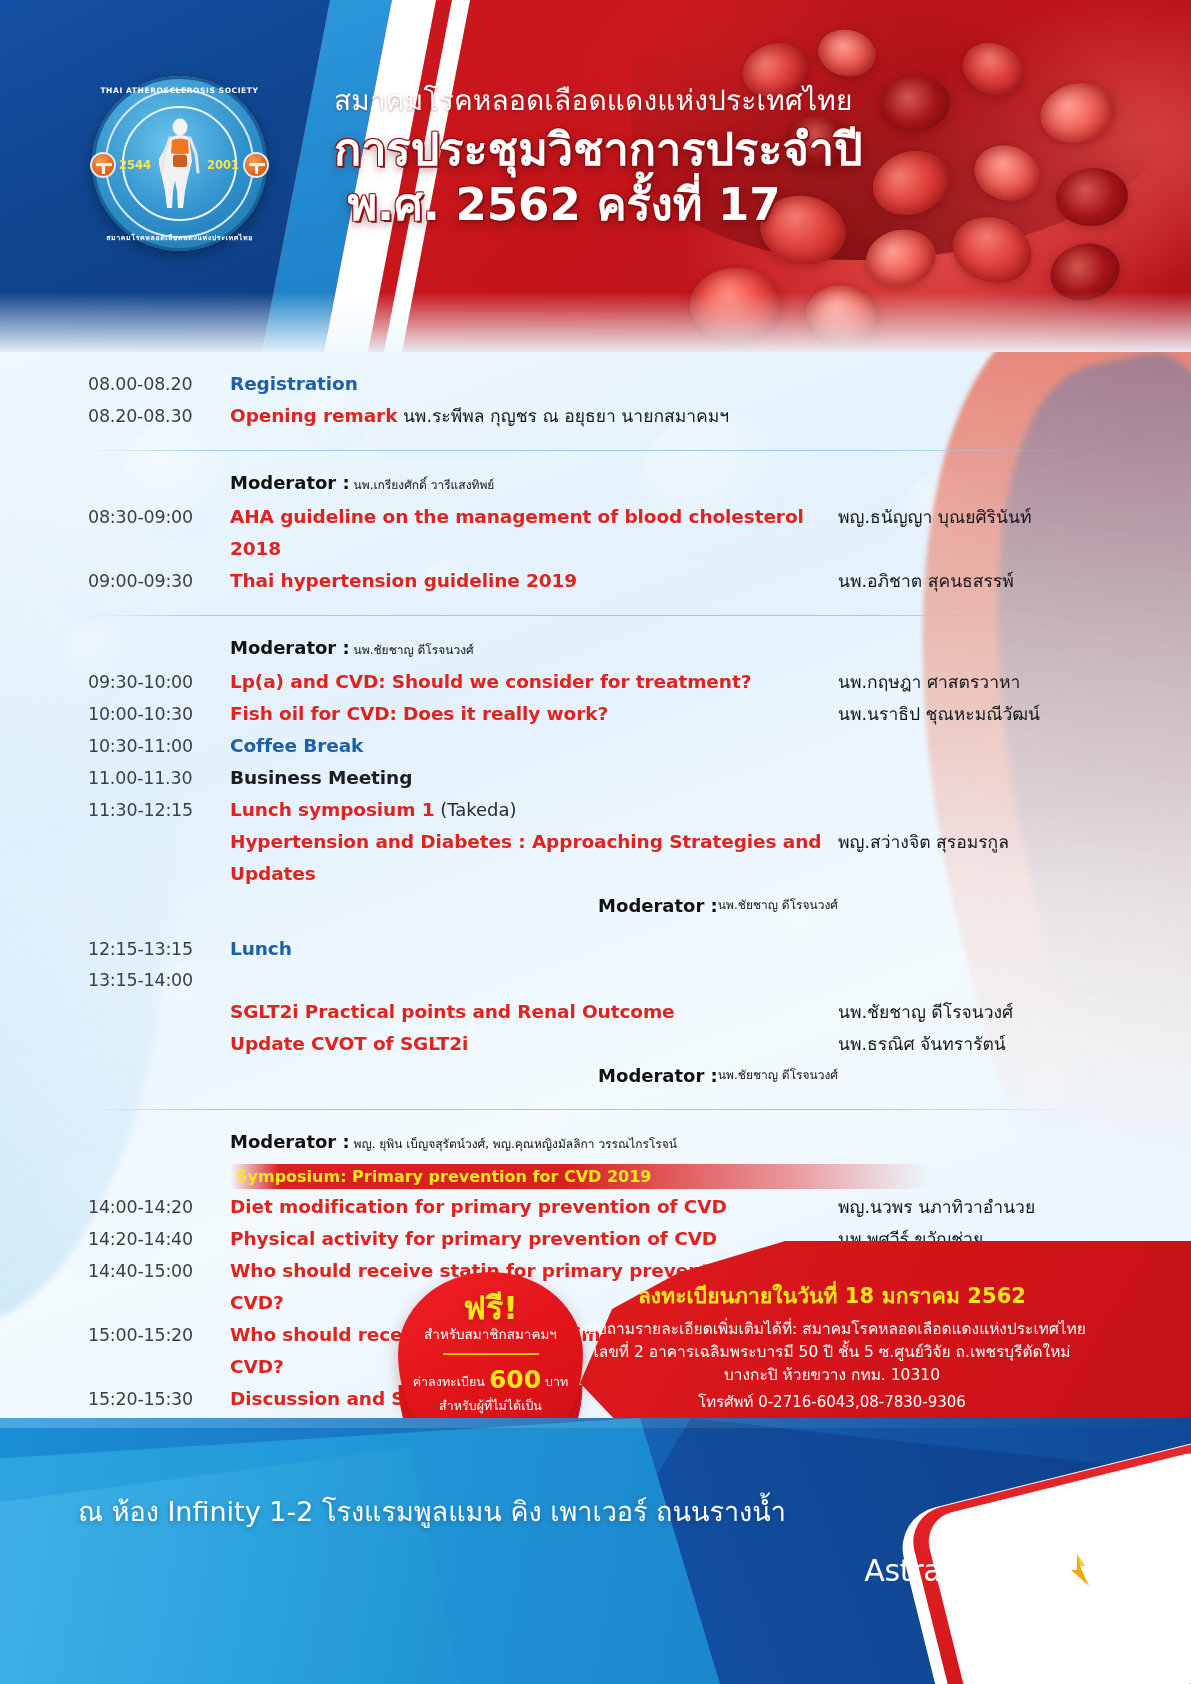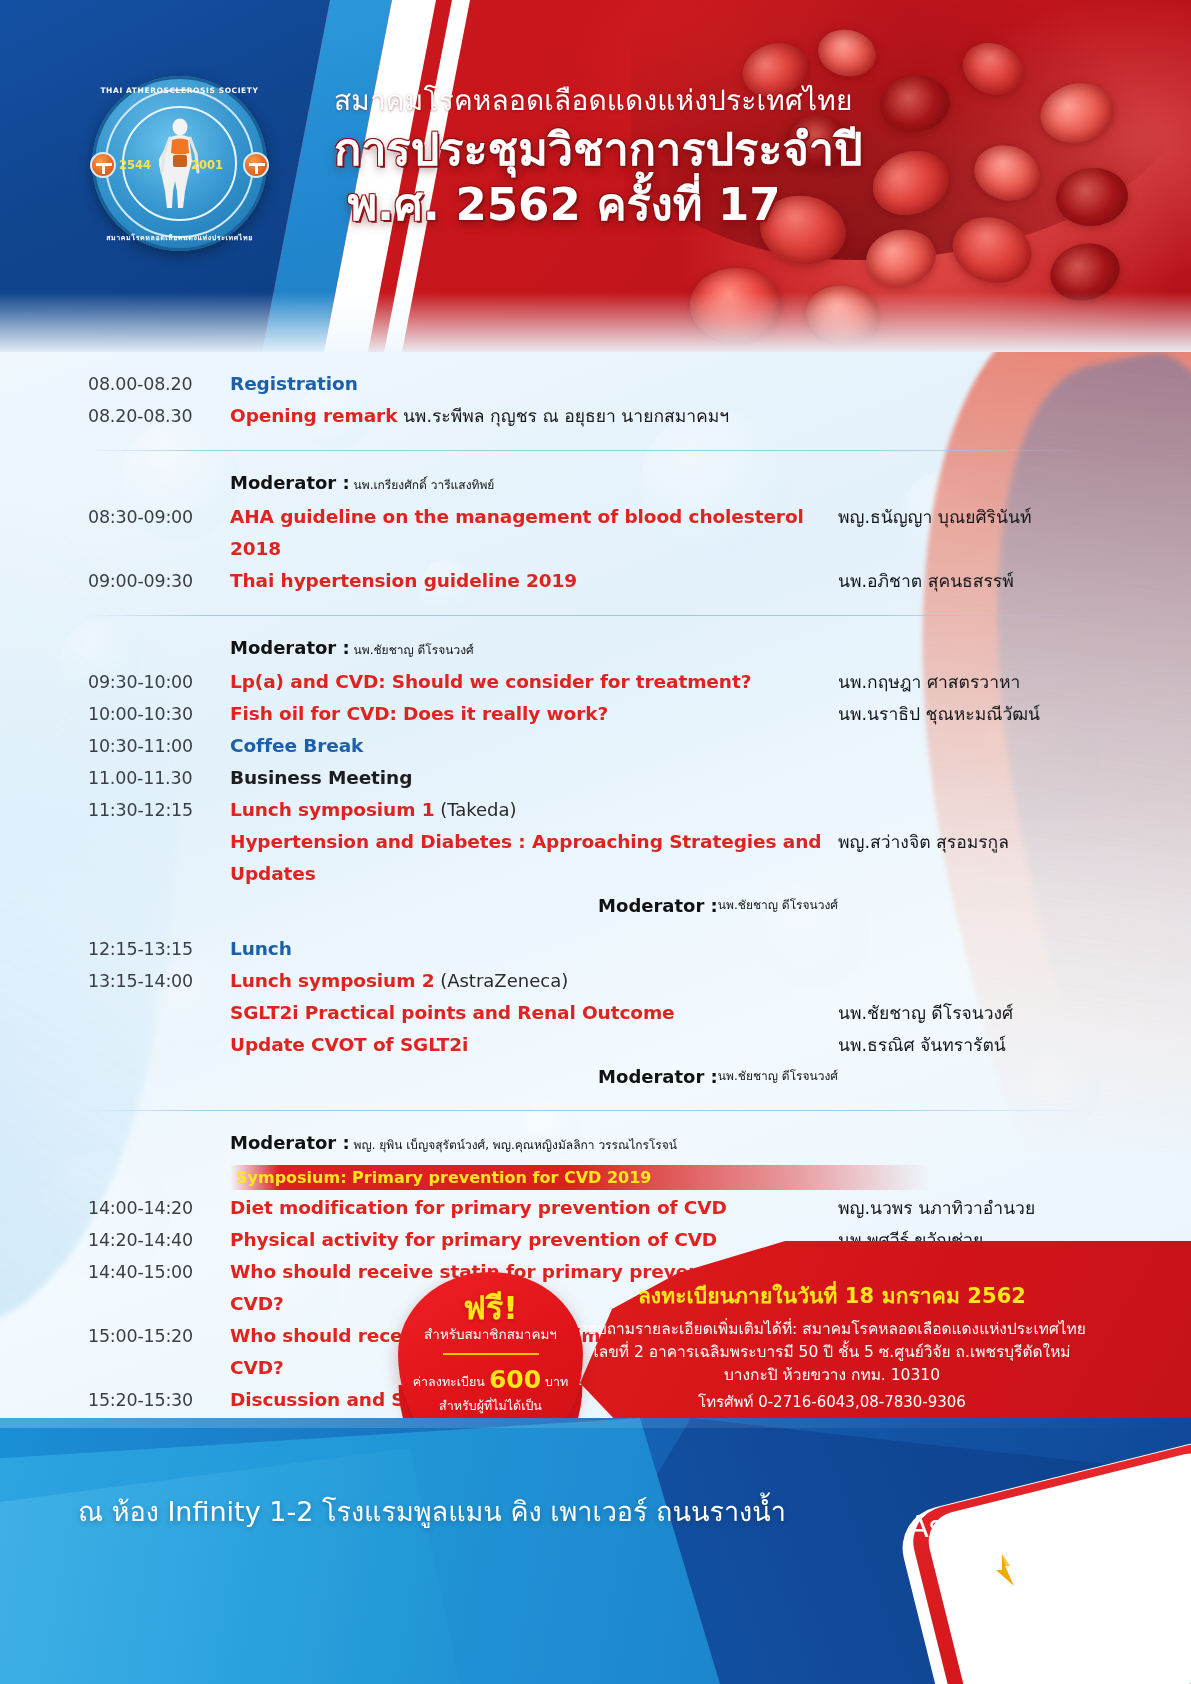--- a/index.html
+++ b/index.html
@@ -163,21 +163,21 @@
   .logo-txt-top { top: 10px; }
   .logo-txt-bot { bottom: 8px; font-size: 7px; }
   .logo-year {
     position: absolute;
     color: #ffe14d;
     font-size: 11.5px;
     font-weight: bold;
     top: 82px;
   }
   .logo-year.l { left: 27px; }
-  .logo-year.r { right: 44px; }
+  .logo-year.r { right: 28px; }
   .logo-badge {
     position: absolute;
     top: 76px; width: 26px; height: 26px;
     border-radius: 50%;
     background: radial-gradient(circle at 38% 32%, #f79a4e, #e2661f 60%, #c44f12 100%);
     border: 2px solid #d8ecf8;
   }
   .logo-badge.l { left: -2px; }
   .logo-badge.r { right: -2px; }
   .logo-badge::before {
@@ -473,21 +473,20 @@
     line-height: 1.3;
     margin-top: 4px;
     text-shadow: 0 2px 5px rgba(0,30,70,.3);
   }
   .az-logo {
     position: absolute;
     right: 96px; bottom: 96px;
     display: flex;
     align-items: center;
     gap: 8px;
-    flex-direction: column;
   }
   .az-name {
     color: #ffffff;
     font-size: 30px;
     font-weight: normal;
     letter-spacing: -.3px;
   }
   .az-mark {
     width: 36px; height: 36px;
     position: relative;
@@ -681,23 +680,20 @@
       <div class="row" style="margin-top:12px">
         <div class="time">12:15-13:15</div>
         <div class="mid">
           <span class="topic blue">Lunch</span>
         </div>
         <div class="speaker"></div>
       </div>
 
       <div class="row">
         <div class="time">13:15-14:00</div>
-        <div class="mid">
-          <span class="topic red">Lunch symposium 2</span><span class="sponsor"> (AstraZeneca)</span>
-        </div>
         <div class="speaker"></div>
       </div>
 
       <div class="row">
         <div class="time"></div>
         <div class="mid">
           <span class="topic red">SGLT2i Practical points and Renal Outcome</span>
         </div>
         <div class="speaker">นพ.ชัยชาญ ดีโรจนวงศ์</div>
       </div>

